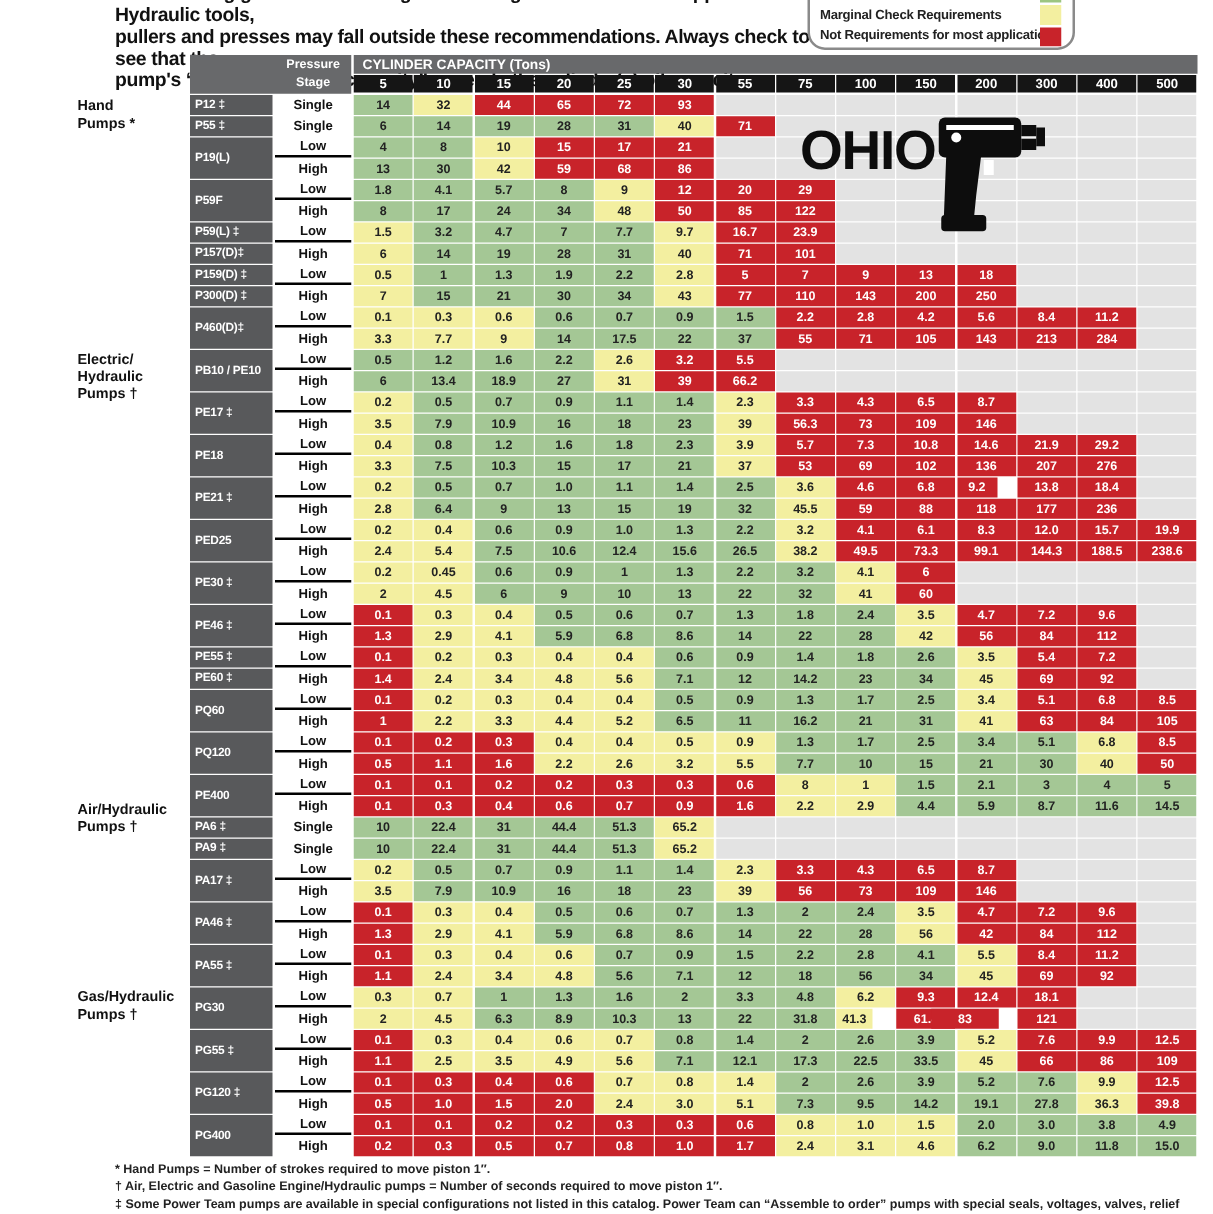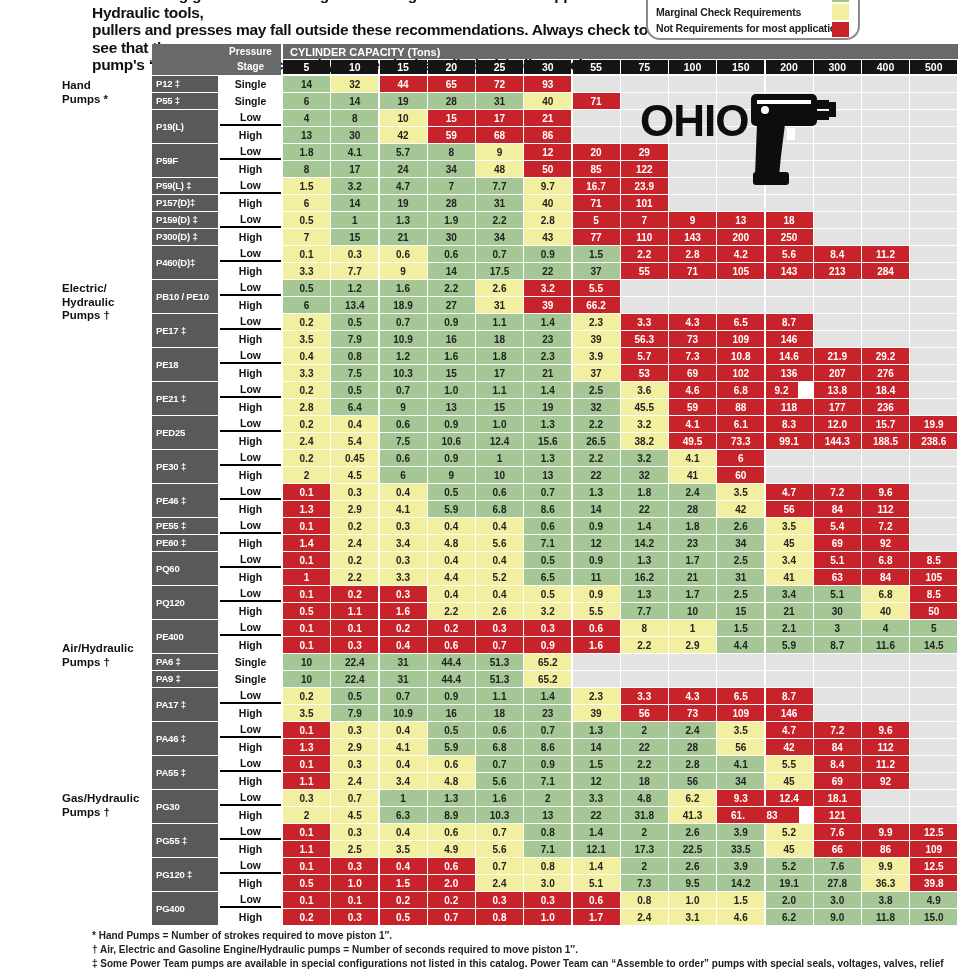--- a/index.html
+++ b/index.html
@@ -751,21 +751,21 @@
       <div class="cell e" style="left: 910.25px; top: 790px; width: 47px; height: 16px;"></div>
       <div class="cell stage" style="left: 220px; top: 807px; width: 61px; height: 16px;">High</div>
       <div class="cell y" style="left: 283px; top: 807px; width: 47px; height: 16px;">2</div>
       <div class="cell y" style="left: 331.25px; top: 807px; width: 47px; height: 16px;">4.5</div>
       <div class="cell g" style="left: 379.5px; top: 807px; width: 47px; height: 16px;">6.3</div>
       <div class="cell g" style="left: 427.75px; top: 807px; width: 47px; height: 16px;">8.9</div>
       <div class="cell g" style="left: 476px; top: 807px; width: 47px; height: 16px;">10.3</div>
       <div class="cell g" style="left: 524.25px; top: 807px; width: 47px; height: 16px;">13</div>
       <div class="cell g" style="left: 572.5px; top: 807px; width: 47px; height: 16px;">22</div>
       <div class="cell g" style="left: 620.75px; top: 807px; width: 47px; height: 16px;">31.8</div>
-      <div class="cell y" style="left: 669px; top: 807px; width: 47px; height: 16px;">41.3</div>
+      <div class="cell y" style="left: 669px; top: 807px; width: 29px; height: 16px;">41.3</div>
       <div class="cell r" style="left: 717.25px; top: 807px; width: 47px; height: 16px;">61.4</div>
       <div class="cell r" style="left: 745px; top: 807px; width: 54px; height: 16px;">83</div>
       <div class="cell r" style="left: 813.75px; top: 807px; width: 47px; height: 16px;">121</div>
       <div class="cell e" style="left: 862px; top: 807px; width: 47px; height: 16px;"></div>
       <div class="cell e" style="left: 910.25px; top: 807px; width: 47px; height: 16px;"></div>
       <div class="cell pump" style="left: 152px; top: 824px; width: 66px; height: 33px;">PG55 ‡</div>
       <div class="cell stage divline" style="left: 220px; top: 824px; width: 61px; height: 16px;">Low</div>
       <div class="cell r" style="left: 283px; top: 824px; width: 47px; height: 16px;">0.1</div>
       <div class="cell y" style="left: 331.25px; top: 824px; width: 47px; height: 16px;">0.3</div>
       <div class="cell y" style="left: 379.5px; top: 824px; width: 47px; height: 16px;">0.4</div>

